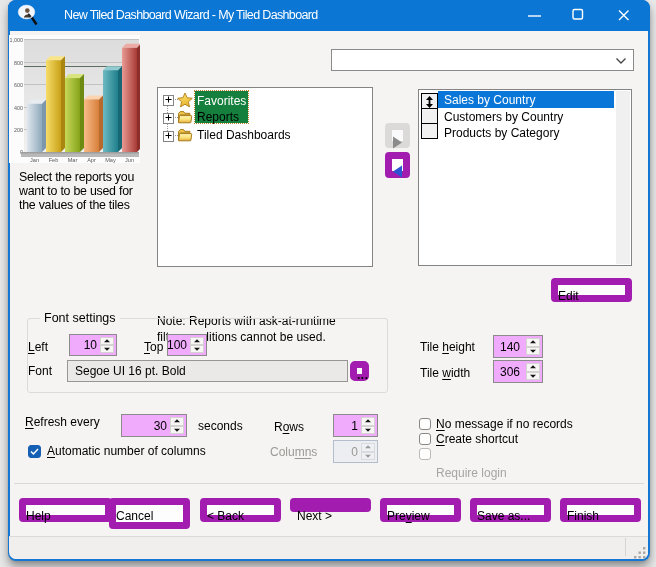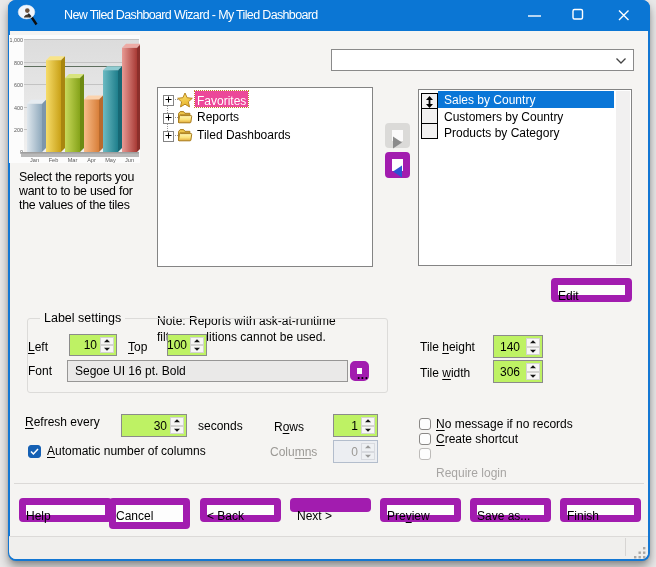--- a/index.html
+++ b/index.html
@@ -7,21 +7,21 @@
   .abs{position:absolute;}
   .win{position:absolute;left:7.5px;top:0;width:642px;height:560.5px;box-sizing:border-box;
     background:#f5f4f2;border:2px solid #1377d3;border-radius:8px;
     box-shadow:0 6px 10px rgba(0,0,0,.37), 0 1px 3px rgba(0,0,0,.10);}
   .tb{position:absolute;left:7.5px;top:0;width:642px;height:31px;
     background:#0b76d4;border-radius:8px 8px 0 0;}
   .title{position:absolute;left:64px;top:8px;color:#fff;font-size:12.5px;letter-spacing:-0.65px;}
   .btn{position:absolute;background:#fdfdfd;border:7px solid #a21caf;border-radius:4px;
     font-size:12px;color:#000;box-sizing:border-box;}
   .lbl{position:absolute;font-size:12px;color:#000;white-space:nowrap;}
-  .spin{position:absolute;background:#bef264;border:1px solid #8b8b8b;box-sizing:border-box;}
+  .spin{position:absolute;background:#f0abfc;border:1px solid #8b8b8b;box-sizing:border-box;}
   .spin .num{position:absolute;right:19px;top:50%;transform:translateY(-50%);font-size:12px;}
   .spinbtns{position:absolute;right:2px;top:2px;bottom:2px;width:14px;display:flex;flex-direction:column;}
   .sb{flex:1;position:relative;background:#f7f6f5;border:1px solid #d4d3d1;box-sizing:border-box;}
   .sb.up{margin-bottom:0px;}
   .tri-u{position:absolute;left:50%;top:50%;transform:translate(-50%,-58%);
     width:0;height:0;border-left:3px solid transparent;border-right:3px solid transparent;
     border-bottom:3.5px solid #151515;}
   .tri-d{position:absolute;left:50%;top:50%;transform:translate(-50%,-42%);
     width:0;height:0;border-left:3px solid transparent;border-right:3px solid transparent;
     border-top:3.5px solid #151515;}
@@ -186,21 +186,21 @@
       <linearGradient id="fg2" x1="0" y1="0" x2="0" y2="1">
     <stop offset="0" stop-color="#fff6b5"></stop>
         <stop offset="0.55" stop-color="#fbe27a"></stop>
         <stop offset="1" stop-color="#e2a93a"></stop>
       </linearGradient>
     </defs>
   <path d="M1.6 12.4 L1.6 3.4 L3.2 1.6 L6.6 1.6 L7.9 3.3 L12.9 3.3 L12.9 4.9 L3 4.9 L2.6 12.4 Z" fill="#eec64d" stroke="#a87b1b" stroke-width="1"></path>
   <path d="M3.9 5.6 L14.1 5.6 Q14.8 5.6 14.7 6.3 L13.9 12 Q13.8 12.8 13 12.8 L2.1 12.8 Q1.4 12.8 1.5 12 L2.5 6.3 Q2.6 5.6 3.3 5.6 Z" fill="url(#fg2)" stroke="#a87b1b" stroke-width="1"></path>
 </svg>
 
-<div class="abs" style="left:195px;top:91px;height:16px;background:#ec4899;outline:1px dotted #c07f2a;padding:0 2px;">
+<div class="abs" style="left:195px;top:91px;height:32px;background:#15803d;outline:1px dotted #c07f2a;padding:0 2px;">
   <span style="font-size:12px;color:#fff;line-height:16px;">Favorites</span>
 </div>
 <div class="lbl" style="left:197px;top:110px;">Reports</div>
 <div class="lbl" style="left:197px;top:128px;">Tiled Dashboards</div>
 
 <div class="btn" style="left:385px;top:123px;width:25px;height:25px;background:#fbfafa;border-color:#dbdad8;">
   <svg width="11" height="13" viewBox="0 0 11 13" style="margin-top:6px;">
     <path d="M1 0.5 L10 6.5 L1 12.5 Z" fill="#8b8b8b"></path>
   </svg>
 </div>
@@ -225,35 +225,35 @@
 <div class="abs" style="left:421px;top:123px;width:17px;height:16px;background:#f2f1f1;border:1px solid #000;box-sizing:border-box;"></div>
 <div class="lbl" style="left:444px;top:93px;color:#fff;">Sales by Country</div>
 <div class="lbl" style="left:444px;top:110px;">Customers by Country</div>
 <div class="lbl" style="left:444px;top:126px;">Products by Category</div>
 
 <div class="lbl" style="left:157px;top:277px;line-height:16px;margin-top:36px;">Note: Reports with ask-at-runtime<br>filter conditions cannot be used.</div>
 
 <div class="btn" style="left:551px;top:278px;width:81px;height:24px;line-height:22px;">Edit</div>
 
 <div class="abs" style="left:27px;top:318px;width:361px;height:75px;border:1px solid #dcdbd9;border-radius:3px;box-sizing:border-box;"></div>
-<div class="lbl" style="left:40px;top:311px;background:#f5f4f2;padding:0 4px;font-size:12.5px;">Label settings</div>
+<div class="lbl" style="left:40px;top:311px;background:#f5f4f2;padding:0 4px;font-size:12.5px;">Font settings</div>
 
 <div class="lbl" style="left:28px;top:340px;"><u>L</u>eft</div>
 <div class="spin" style="left:69px;top:334px;width:48px;height:22px;">
   <span class="num">10</span>
   <div class="spinbtns">
       <div class="sb up">
         <div class="tri-u"></div>
       </div>
       <div class="sb">
         <div class="tri-d"></div>
       </div>
     </div>
 </div>
-<div class="lbl" style="left:128px;top:340px;"><u>T</u>op</div>
+<div class="lbl" style="left:144px;top:340px;"><u>T</u>op</div>
 <div class="spin" style="left:167px;top:334px;width:40px;height:22px;">
   <span class="num">100</span>
   <div class="spinbtns">
       <div class="sb up">
         <div class="tri-u"></div>
       </div>
       <div class="sb">
         <div class="tri-d"></div>
       </div>
     </div>

